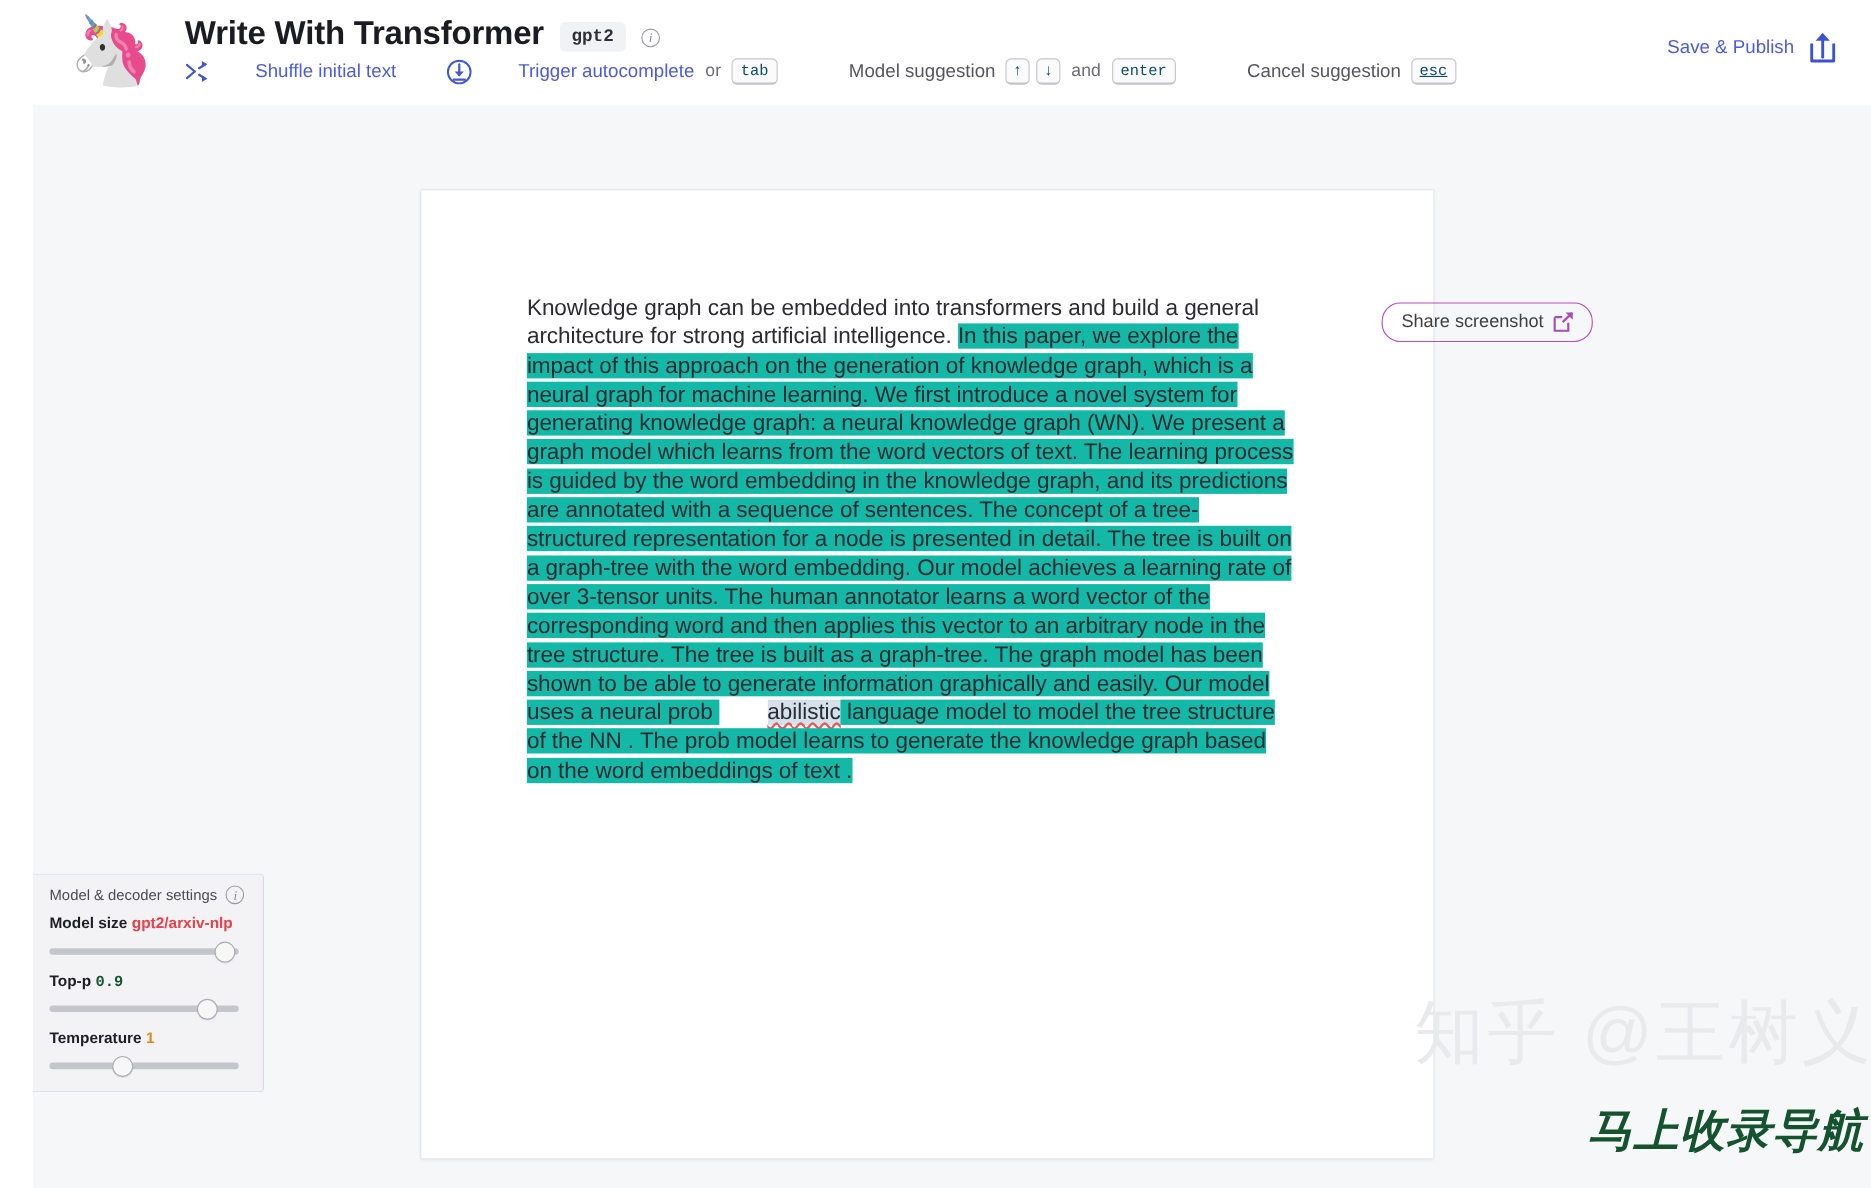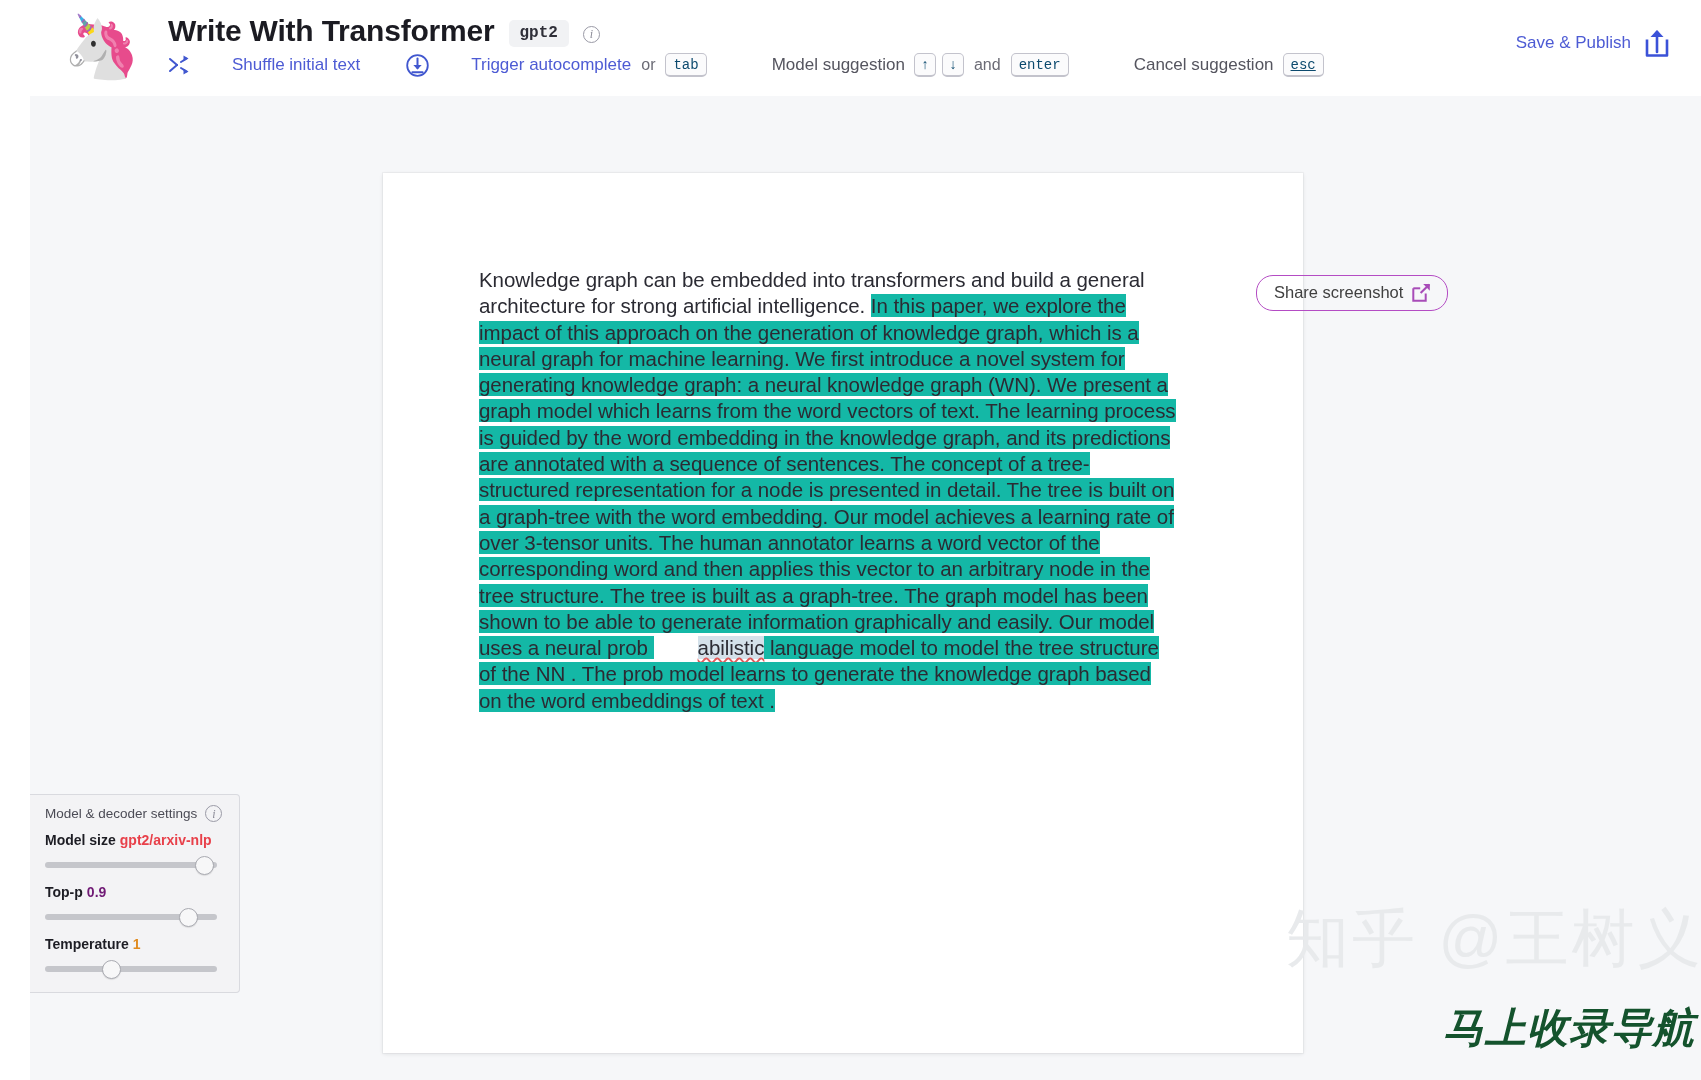--- a/index.html
+++ b/index.html
@@ -263,21 +263,21 @@
     font-weight: 700;
     color: #1d1d24;
     white-space: nowrap;
   }
   .setting-value {
     font-size: 14px;
     font-weight: 700;
     margin-left: 4px;
   }
   .v-model { color: #e8404a; }
-  .v-topp  { color: #701a75; }
+  .v-topp  { color: #14532d; font-family: Liberation Mono, monospace; }
   .v-temp  { color: #e08a1e; }
 
   .slider {
     position: relative;
     margin-top: 7px;
     height: 18px;
     width: 172px;
   }
   .slider-track {
     position: absolute;

